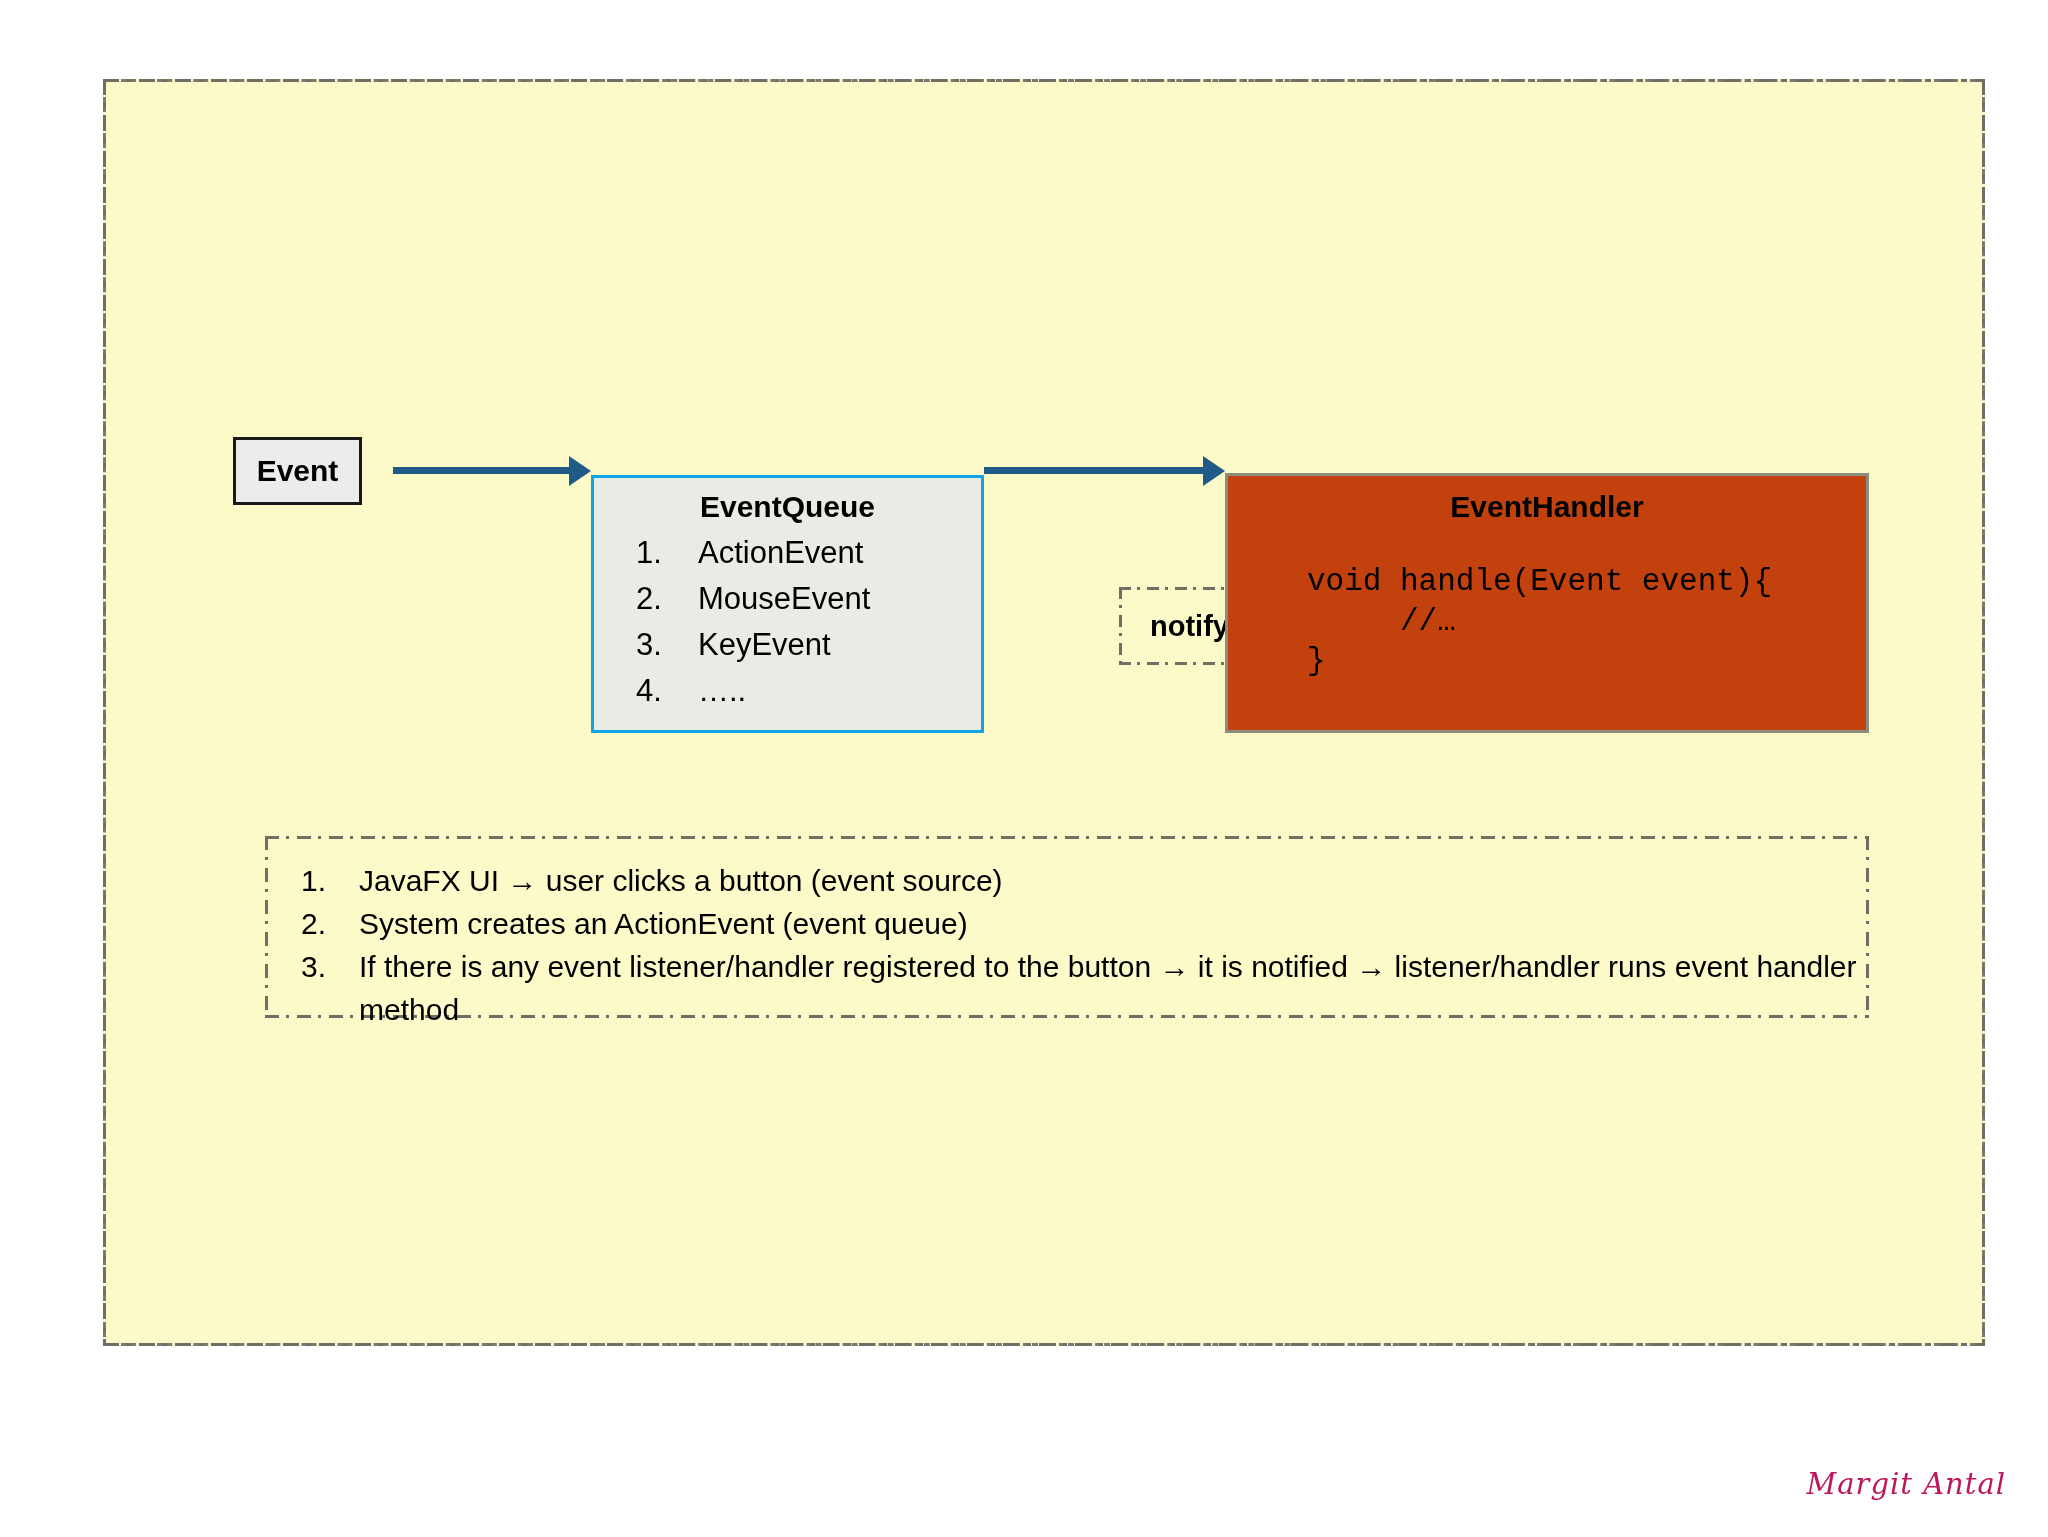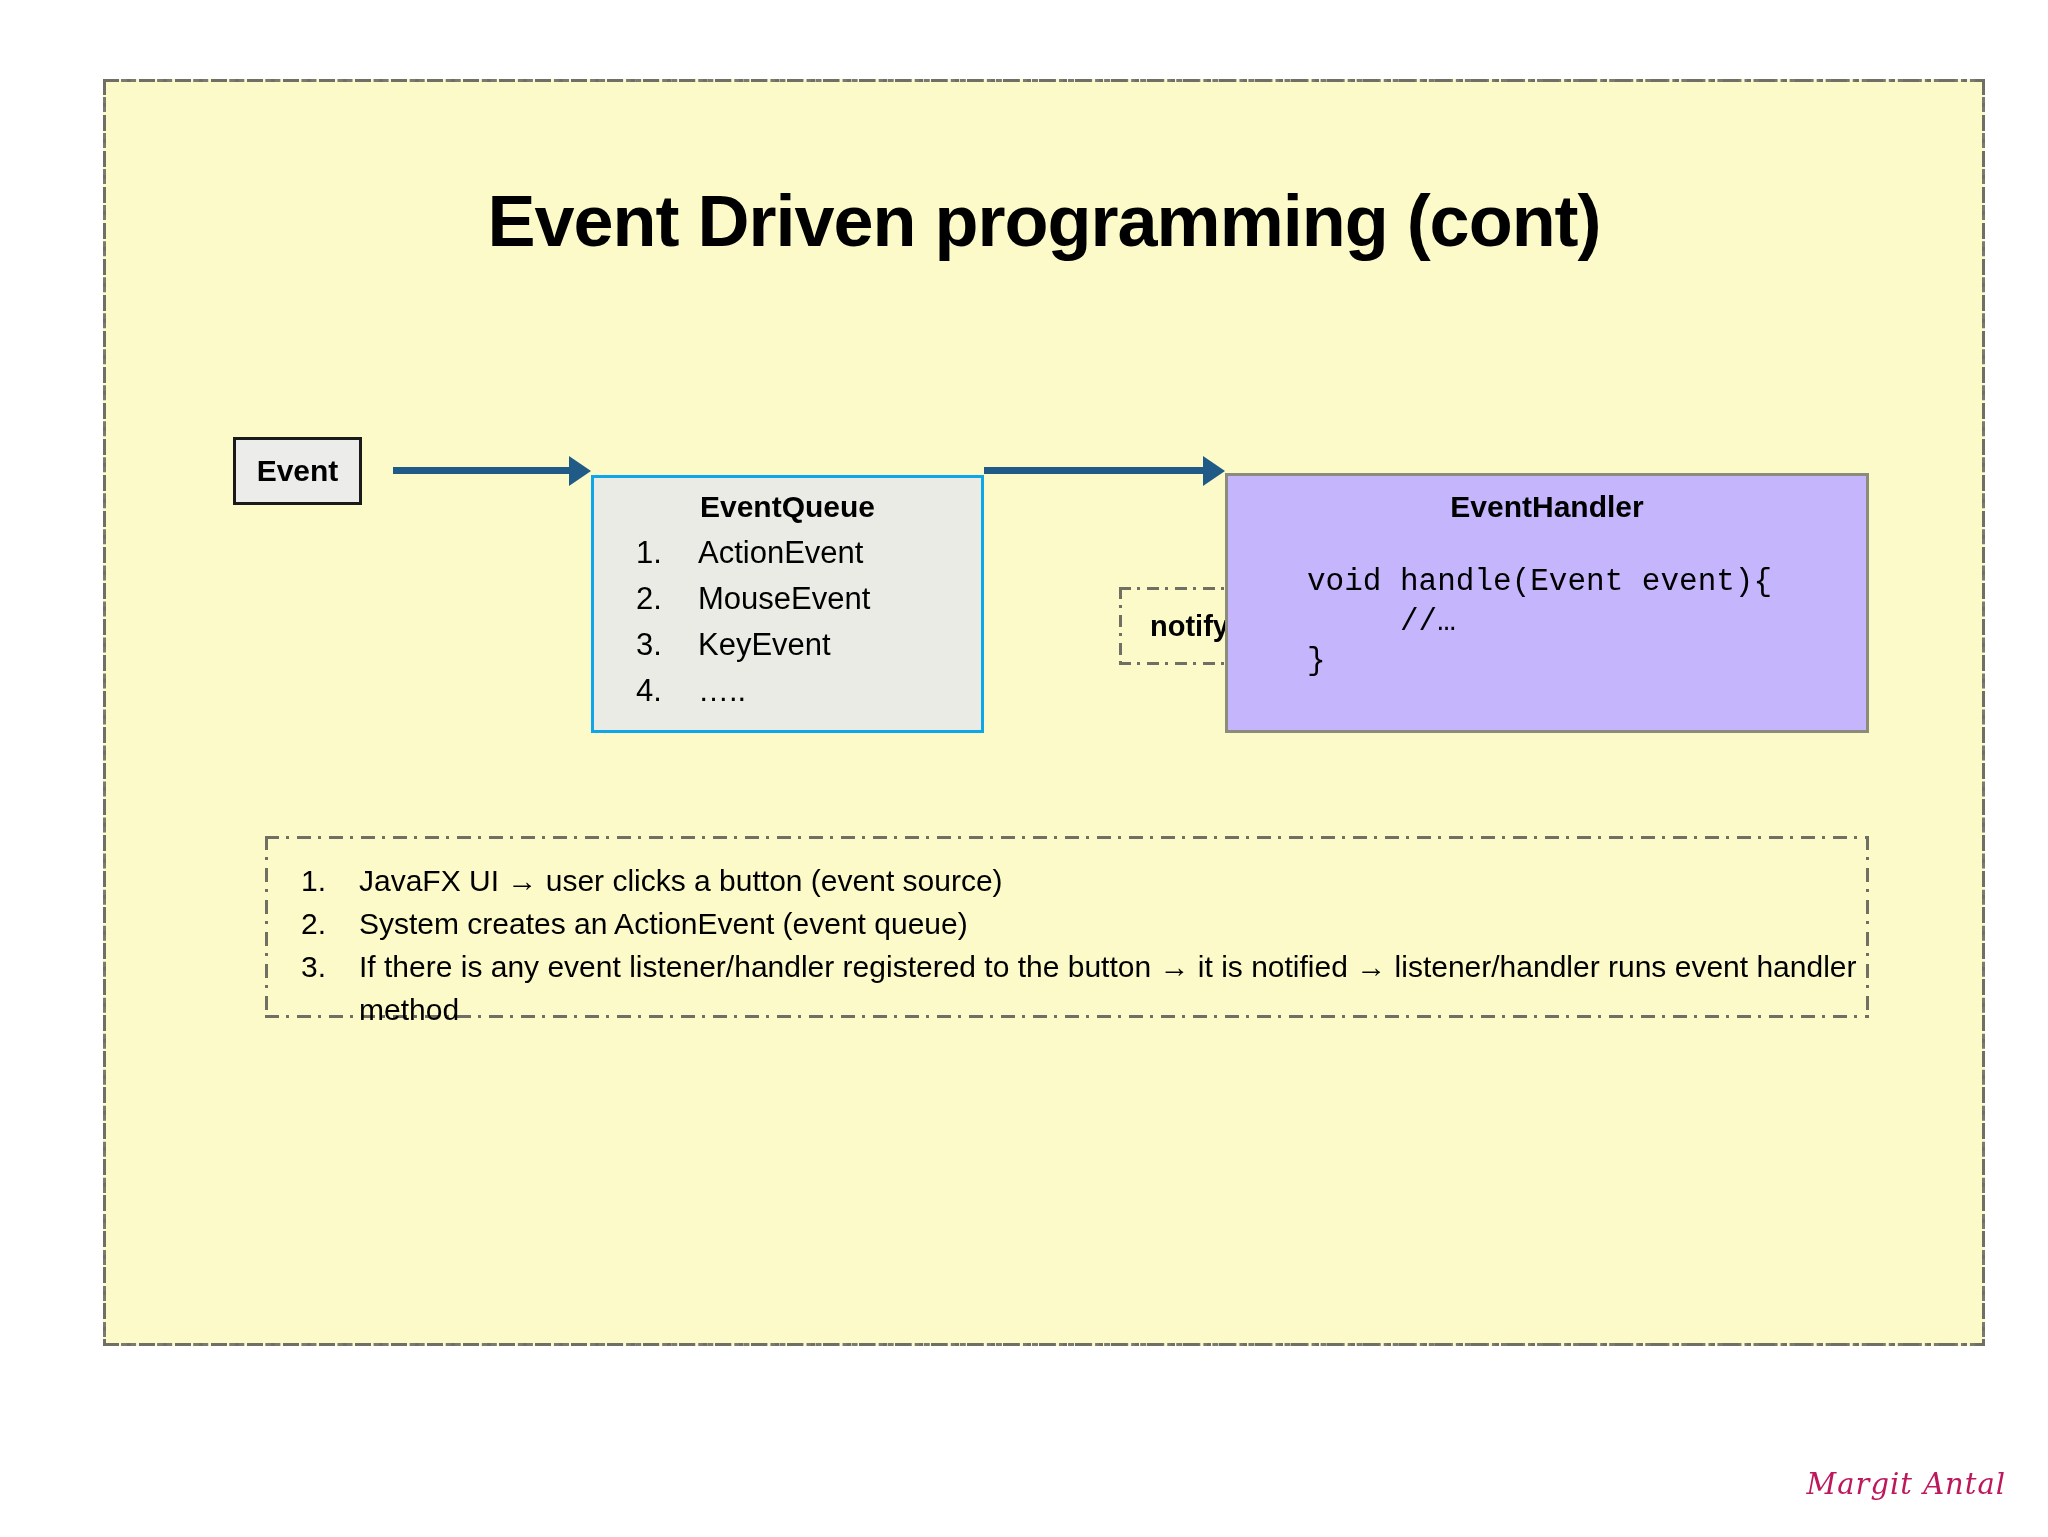--- a/index.html
+++ b/index.html
@@ -132,21 +132,21 @@
       repeating-linear-gradient(180deg, #6f6f63 0 12px, transparent 12px 18px, #6f6f63 18px 21px, transparent 21px 28px) right top / 3px 100% no-repeat;
   }
   .notify-box span { position: relative; }
 
   .handler-box {
     position: absolute;
     left: 1119px;
     top: 391px;
     width: 644px;
     height: 260px;
-    background: #c4b5fd;
+    background: #c2410c;
     border: 3px solid #8c8c7c;
     box-sizing: border-box;
     padding-top: 14px;
   }
   .handler-title {
     text-align: center;
     font-size: 30px;
     font-weight: bold;
     color: #000;
   }
@@ -230,21 +230,20 @@
     font-size: 29px;
     color: #be185d;
     letter-spacing: 1px;
   }
 </style>
 </head>
 <body>
 
 <div id="slide">
 
-  <div id="slide-title">Event Driven programming (cont)</div>
 
   <div class="event-box">
     <span>Event</span>
   </div>
 
   <div class="arrow" id="arrow-event-to-queue"></div>
 
   <div class="queue-box">
     <div class="queue-title">EventQueue</div>
     <ul class="queue-list">

